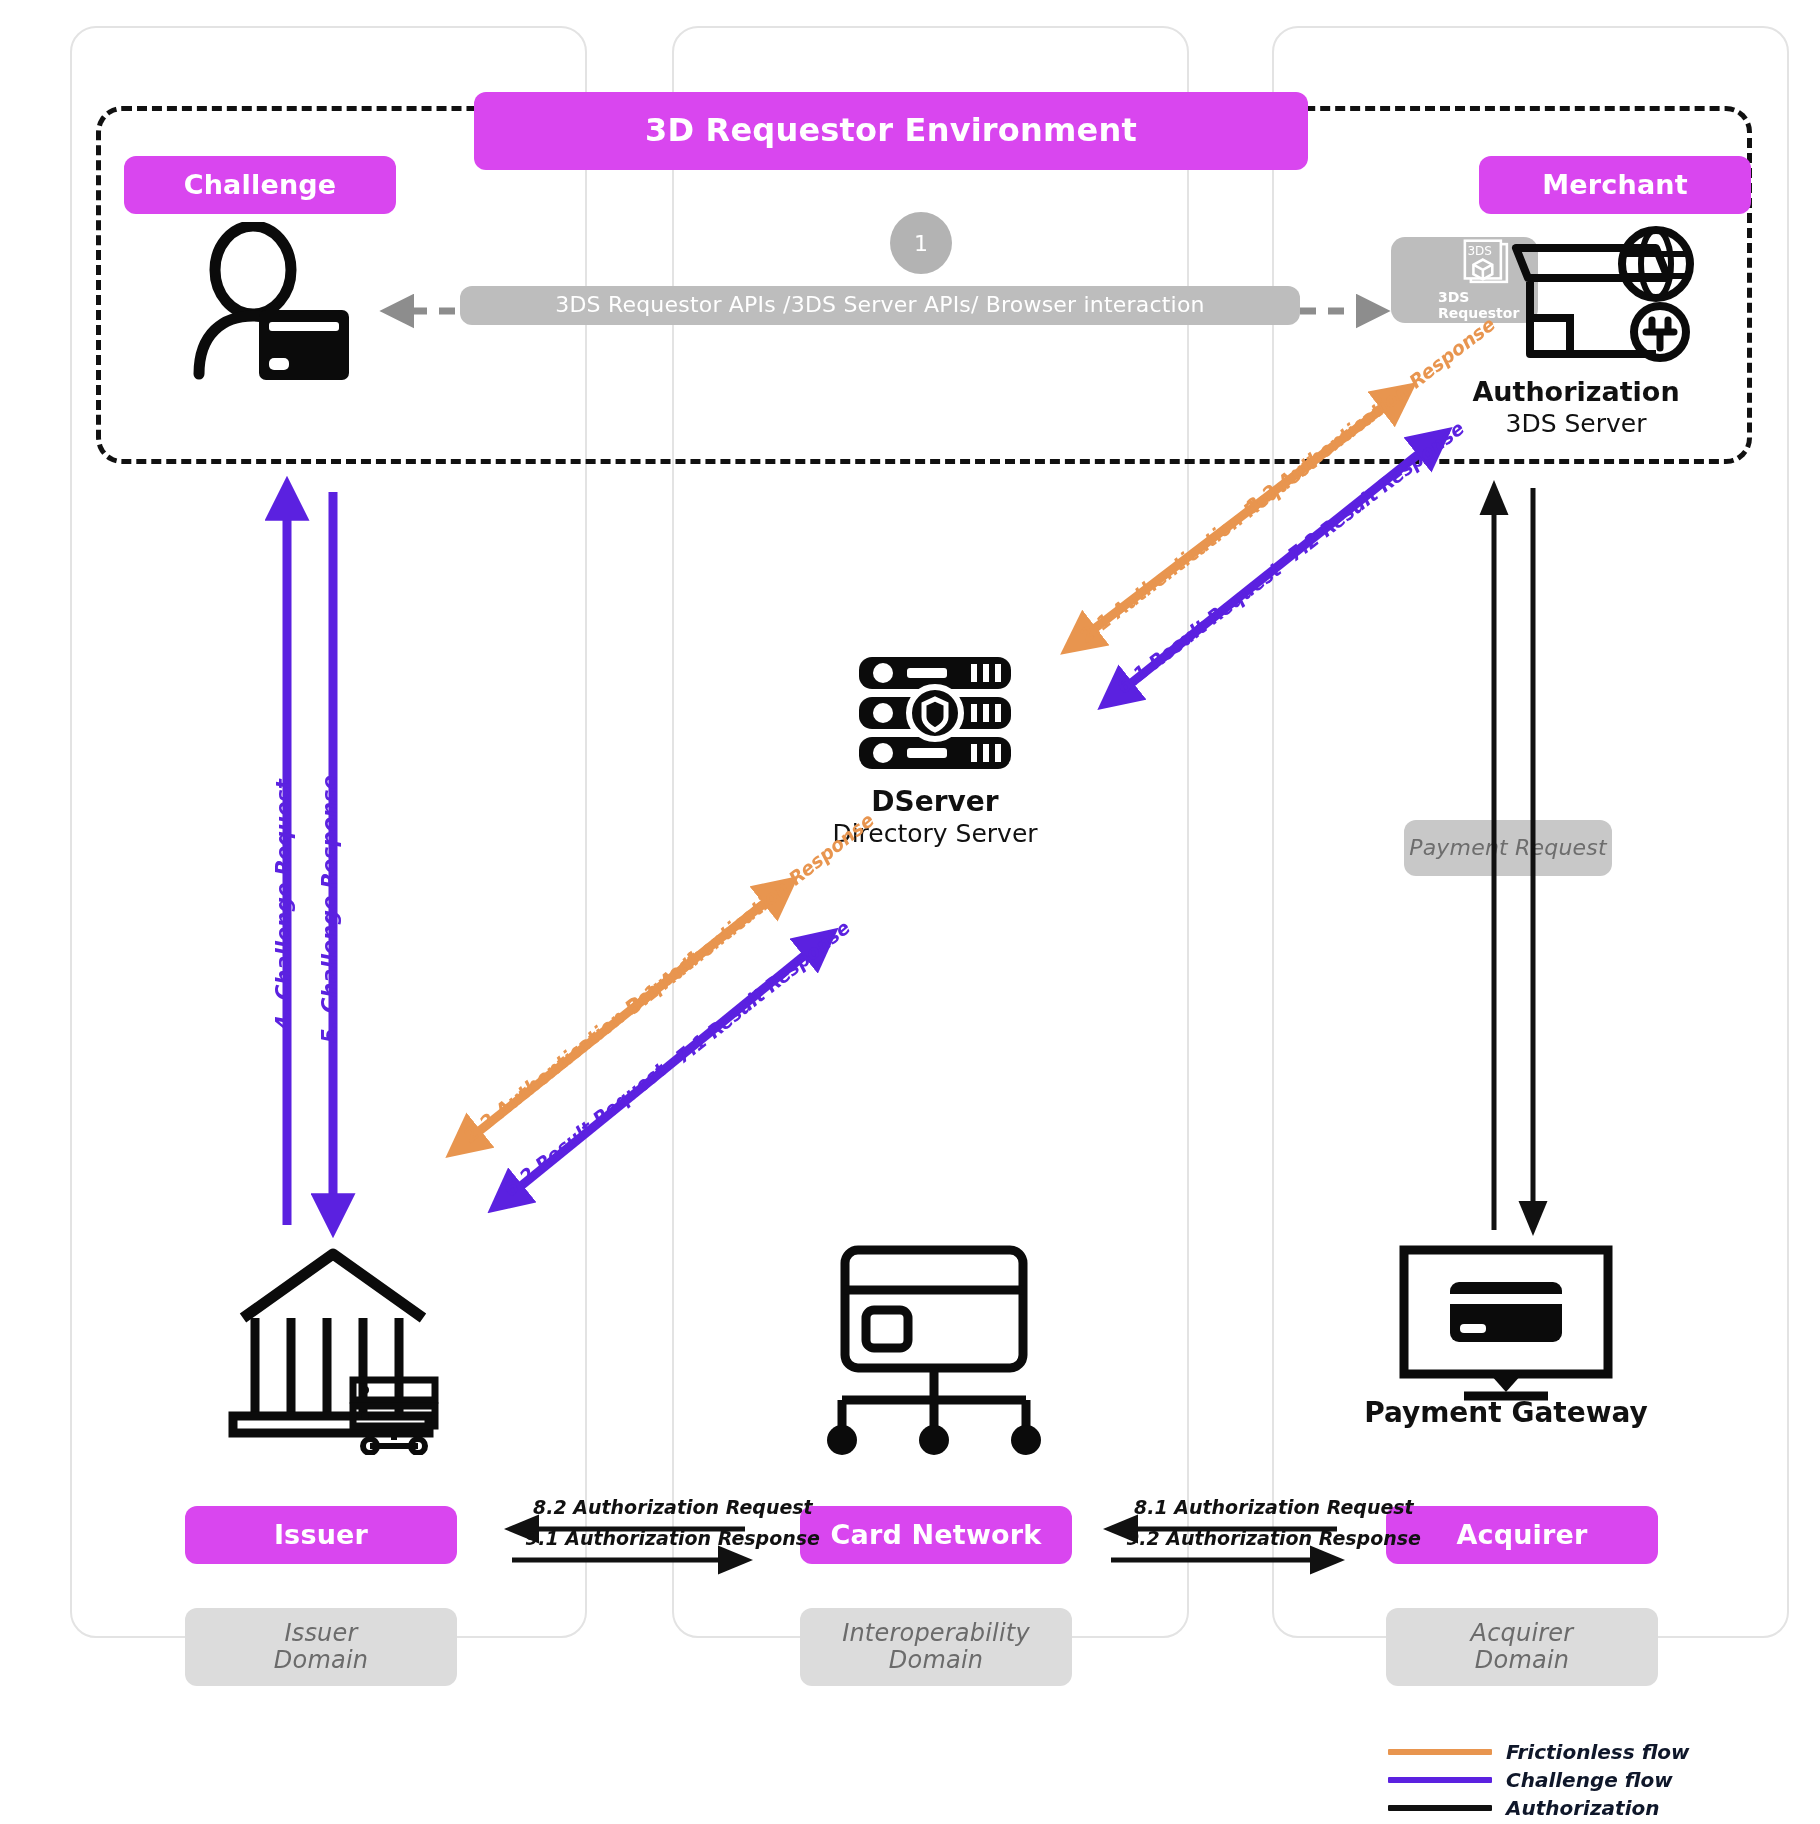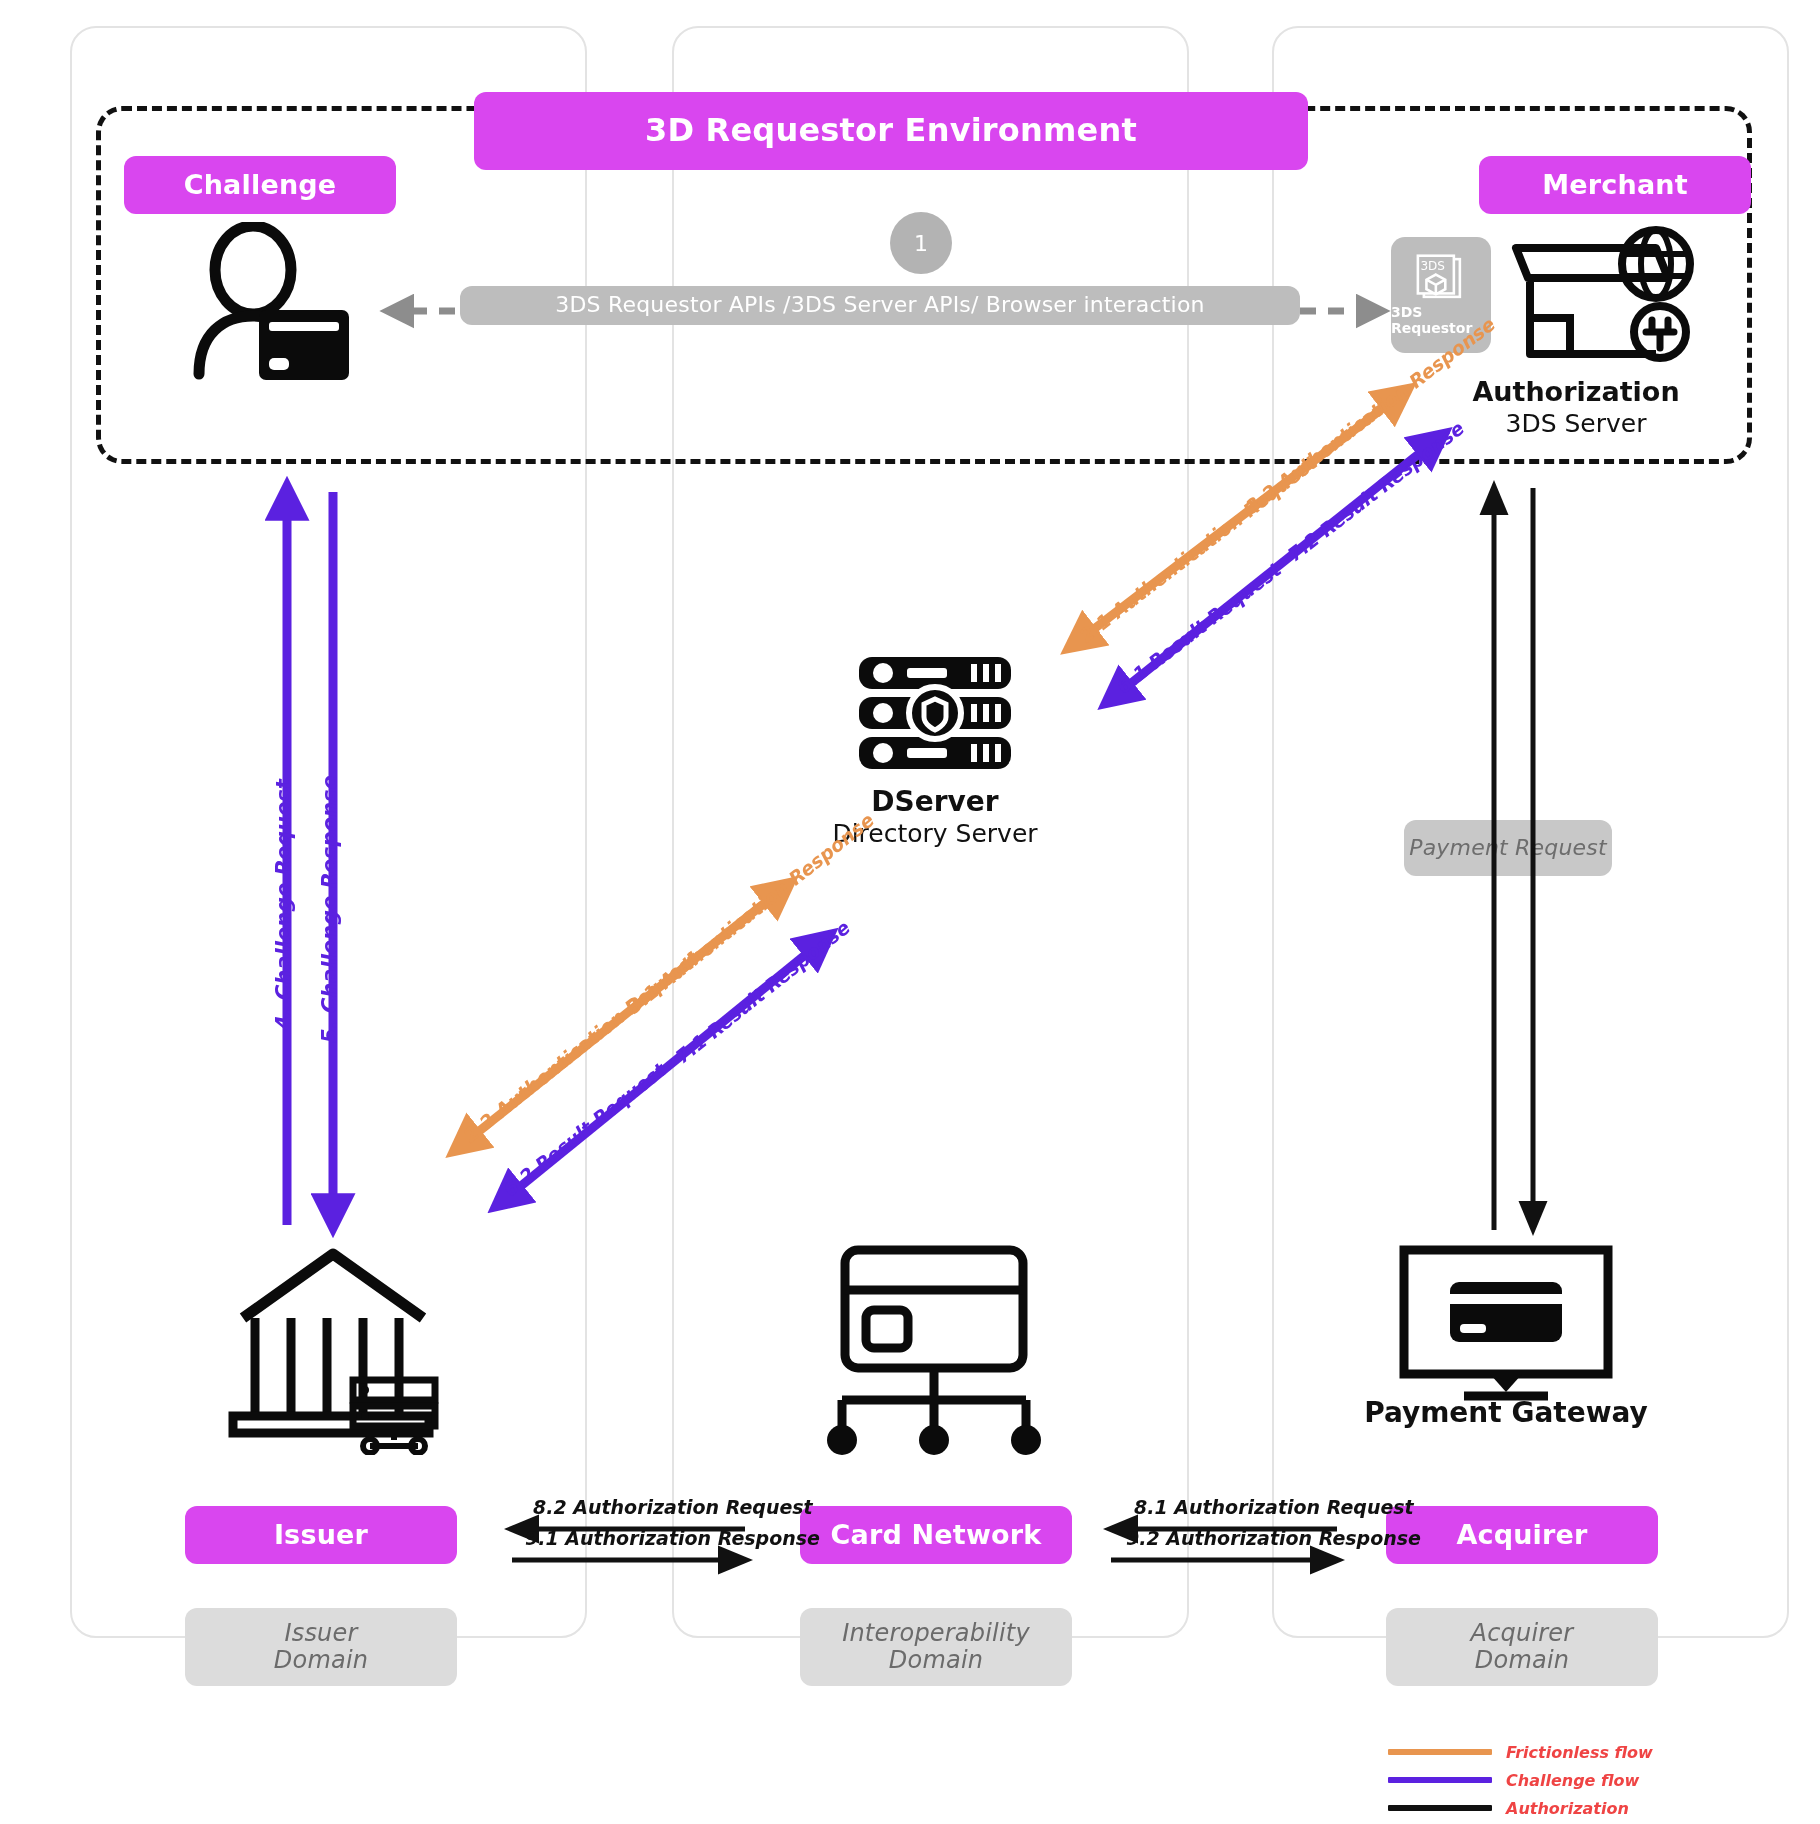--- a/index.html
+++ b/index.html
@@ -41,21 +41,21 @@
   .alabel.pu{color:#5b21e0;}
   .alabel.bk{color:#111;}
 
   .vlabel{position:absolute;font-style:italic;font-weight:bold;color:#5b21e0;
           white-space:nowrap;transform-origin:0 0;}
 
   
   .legend{position:absolute;}
   .legend-row{display:flex;align-items:center;height:28px;}
   .legend-swatch{width:104px;height:6px;border-radius:1px;margin-right:14px;}
-  .legend-txt{font-style:italic;font-weight:bold;font-size:16px;color:#ef4444;}
+  .legend-txt{font-style:italic;font-weight:bold;font-size:20px;color:#0f172a;}
 
   svg.overlay{position:absolute;left:0;top:0;width:1820px;height:1824px;pointer-events:none;}
 </style>
 </head>
 <body>
 
 <div id="stage">
 
   <div class="domain-col" style="left:70px;top:26px;width:513px;height:1608px;"></div>
   <div class="domain-col" style="left:672px;top:26px;width:513px;height:1608px;"></div>
@@ -76,21 +76,21 @@
       <ellipse cx="68" cy="48" rx="38" ry="44" fill="none" stroke="#0b0b0b" stroke-width="11"></ellipse>
       <path d="M14 152 C14 112 38 94 68 94 C94 94 116 108 124 132" fill="none" stroke="#0b0b0b" stroke-width="11" stroke-linecap="round"></path>
       <rect x="74" y="88" width="90" height="70" rx="7" fill="#0b0b0b"></rect>
       <rect x="84" y="100" width="70" height="9" rx="3" fill="#ffffff"></rect>
       <rect x="84" y="136" width="20" height="12" rx="5" fill="#ffffff"></rect>
     </svg>
   </div>
 
   <div class="pill" style="left:1438px;top:156px;width:272px;height:58px;font-size:27px;margin-left:41px;">Merchant</div>
 
-  <div class="req-badge" style="left:1391px;top:237px;width:100px;height:116px;">
+  <div class="req-badge" style="left:1391px;top:237px;width:100px;height:86px;padding-left:47px;">
     <svg viewBox="0 0 66 56" width="66" height="48">
       <rect x="13" y="6" width="42" height="44" fill="none" stroke="#ffffff" stroke-width="3"></rect>
       <rect x="6" y="2" width="42" height="44" fill="#bdbdbd" stroke="#ffffff" stroke-width="3"></rect>
       <text x="9" y="19" font-size="14" fill="#ffffff" font-family="DejaVu Sans, sans-serif">3DS</text>
       <path d="M27 24 L38 30 L38 41 L27 47 L16 41 L16 30 Z" fill="none" stroke="#ffffff" stroke-width="3"></path>
       <path d="M16 30 L27 36 L38 30 M27 36 L27 47" fill="none" stroke="#ffffff" stroke-width="3"></path>
     </svg>
     <span class="lbl">3DS Requestor</span>
   </div>
 

